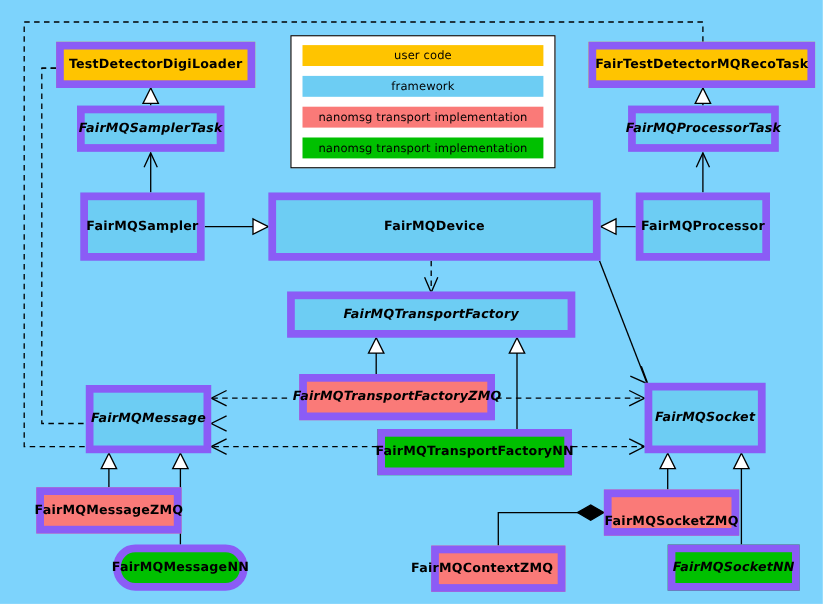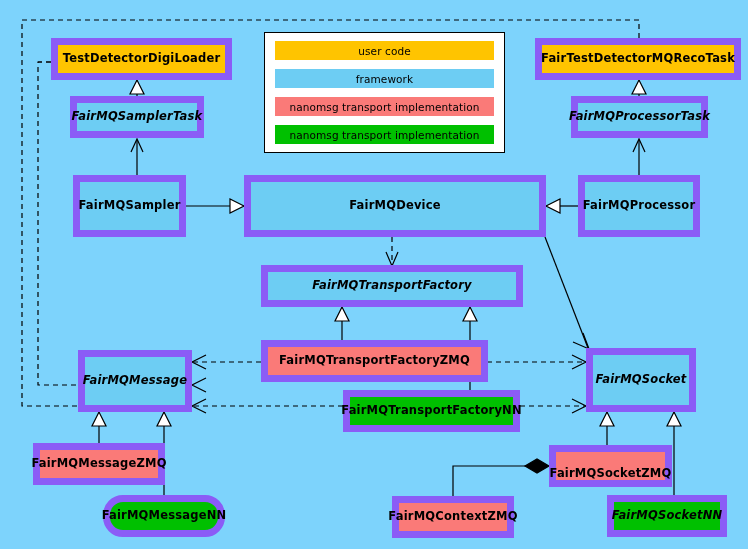--- a/index.html
+++ b/index.html
@@ -210,21 +210,21 @@
   </div>
   <div class="node" style="left: 244px; top: 175px; width: 302px; height: 62px; background: rgb(109, 205, 243);">
     <span>FairMQDevice</span>
   </div>
   <div class="node" style="left: 578px; top: 175px; width: 122px; height: 62px; background: rgb(109, 205, 243);">
     <span>FairMQProcessor</span>
   </div>
   <div class="node abstract" style="left: 261px; top: 265px; width: 262px; height: 42px; background: rgb(109, 205, 243);">
     <span>FairMQTransportFactory</span>
   </div>
-  <div class="node" style="left: 261px; top: 340px; width: 227px; height: 42px; background: rgb(250, 122, 120);">
+  <div class="node" style="left: 272px; top: 340px; width: 178px; height: 42px; background: rgb(250, 122, 120); font-style: italic;">
     <span>FairMQTransportFactoryZMQ</span>
   </div>
   <div class="node" style="left: 343px; top: 390px; width: 177px; height: 42px; background: rgb(0, 192, 0);">
     <span>FairMQTransportFactoryNN</span>
   </div>
   <div class="node abstract" style="left: 78px; top: 350px; width: 114px; height: 62px; background: rgb(109, 205, 243);">
     <span>FairMQMessage</span>
   </div>
   <div class="node abstract" style="left: 586px; top: 348px; width: 110px; height: 64px; background: rgb(109, 205, 243);">
     <span>FairMQSocket</span>
@@ -234,17 +234,17 @@
   </div>
   <div class="node" style="left: 103px; top: 495px; width: 122px; height: 42px; background: rgb(0, 192, 0); border-radius: 20px;">
     <span>FairMQMessageNN</span>
   </div>
   <div class="node" style="left: 549px; top: 445px; width: 123px; height: 42px; background: rgb(250, 122, 120); align-items: flex-end;">
     <span>FairMQSocketZMQ</span>
   </div>
   <div class="node" style="left: 607px; top: 495px; width: 120px; height: 42px; background: rgb(0, 192, 0); font-style: italic;">
     <span>FairMQSocketNN</span>
   </div>
-  <div class="node" style="left: 392px; top: 496px; width: 122px; height: 42px; background: rgb(250, 122, 120);">
+  <div class="node" style="left: 392px; top: 496px; width: 122px; height: 42px; background: rgb(250, 122, 120); justify-content: flex-end;">
     <span>FairMQContextZMQ</span>
   </div>
 
 </div>
 
 </body></html>

